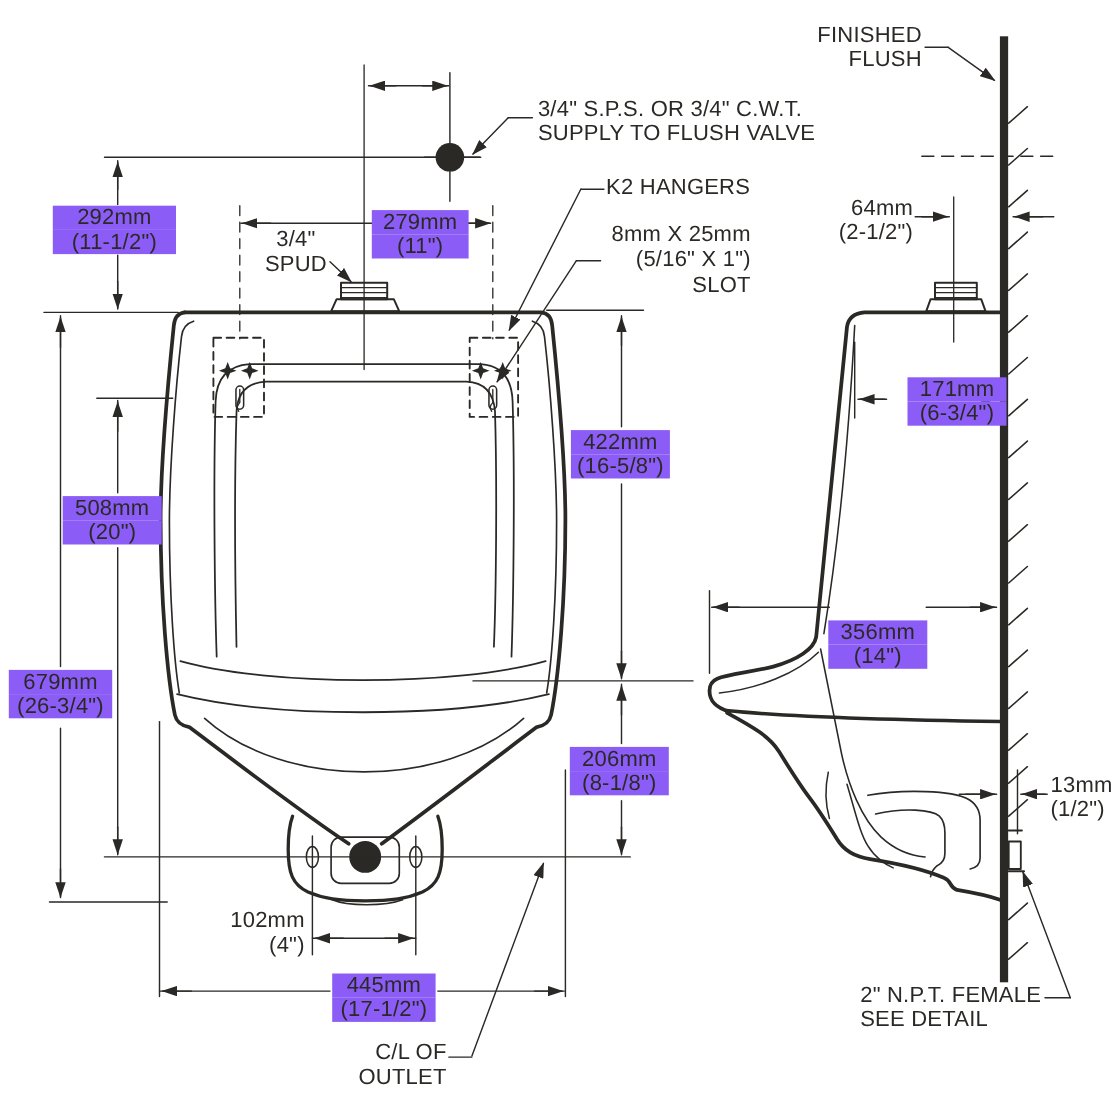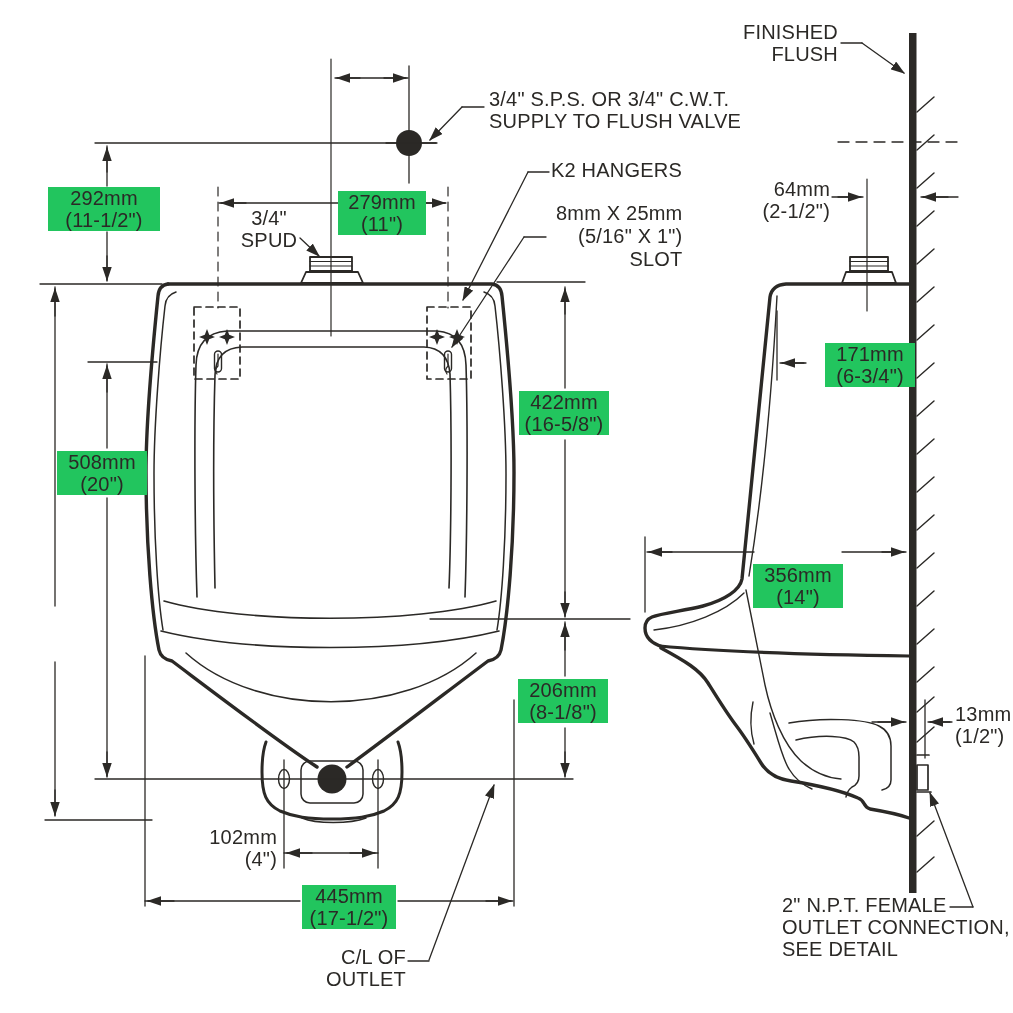--- a/index.html
+++ b/index.html
@@ -3,21 +3,21 @@
 <meta charset="utf-8">
 <style>
   html,body{margin:0;padding:0;background:#ffffff;}
   #stage{position:relative;width:1013px;height:1013px;background:#ffffff;overflow:hidden;
          font-family:"Liberation Sans", sans-serif;color:#2b2926;}
   #art{position:absolute;left:0;top:0;}
   .lbl{position:absolute;font-size:20px;line-height:22px;letter-spacing:.2px;white-space:nowrap;color:#2b2926;}
   .lbl .ln{display:block;}
   .ctr{text-align:center;}
   .rgt{text-align:right;}
-  .bg .ln{background:#22c55e;padding:0 2px;}
+  .bg .ln{background:#8b5cf6;padding:0 2px;}
 </style>
 </head>
 <body>
 
 <div id="stage">
 
 <svg id="art" width="1013" height="1013" viewBox="0 0 1013 1013" fill="none" stroke="#2b2926" stroke-linecap="round" stroke-linejoin="round">
   <defs>
     <marker id="arr" viewBox="0 0 12 8" refX="11" refY="4" markerWidth="11" markerHeight="7.3" orient="auto">
       <path d="M0,0 L12,4 L0,8 Z" fill="#2b2926" stroke="none"></path>
@@ -243,20 +243,24 @@
   <div class="lbl ctr bg" style="left:57px;top:451px;width:90px;">
     <span class="ln">508mm</span>
     <span class="ln">(20")</span>
   </div>
 
   <div class="lbl ctr bg" style="left:753px;top:564px;width:90px;">
     <span class="ln">356mm</span>
     <span class="ln">(14")</span>
   </div>
 
+  <div class="lbl ctr bg" style="left:8px;top:609px;width:94px;">
+    <span class="ln">679mm</span>
+    <span class="ln">(26-3/4")</span>
+  </div>
 
   <div class="lbl ctr bg" style="left:518px;top:679px;width:90px;">
     <span class="ln">206mm</span>
     <span class="ln">(8-1/8")</span>
   </div>
 
   <div class="lbl" style="left:955px;top:703px;">
     <span class="ln">13mm</span>
     <span class="ln">(1/2")</span>
   </div>
@@ -271,17 +275,16 @@
     <span class="ln">(17-1/2")</span>
   </div>
 
   <div class="lbl rgt" style="left:318px;top:946px;width:88px;">
     <span class="ln">C/L OF</span>
     <span class="ln">OUTLET</span>
   </div>
 
   <div class="lbl" style="left:782px;top:894px;">
     <span class="ln">2" N.P.T. FEMALE</span>
-    <span class="ln">OUTLET CONNECTION,</span>
     <span class="ln">SEE DETAIL</span>
   </div>
 
 </div>
 
 </body></html>

